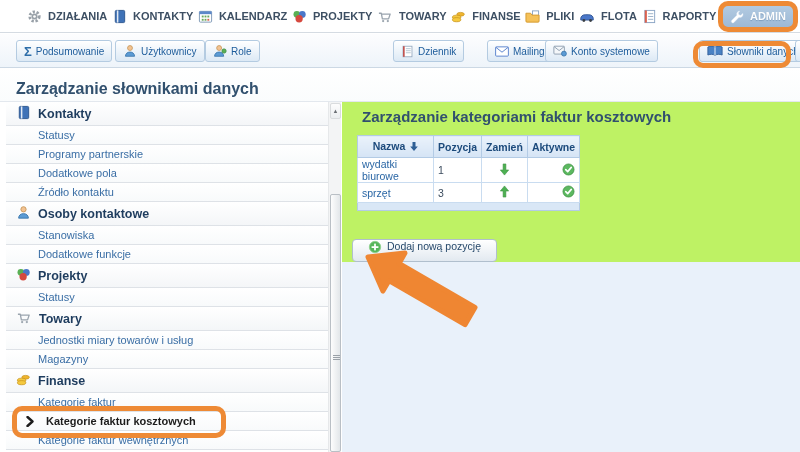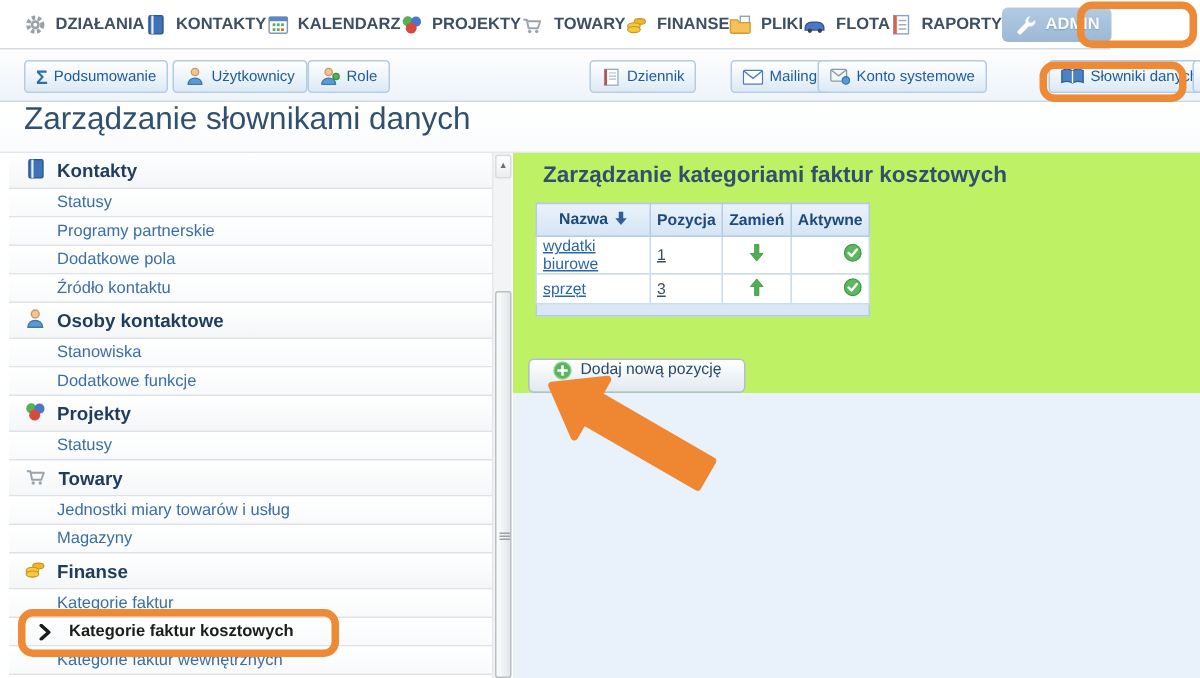--- a/index.html
+++ b/index.html
@@ -1,39 +1,39 @@
 <!DOCTYPE html>
 <html><head>
 <meta charset="utf-8">
 <style>
   html,body{margin:0;padding:0;}
   body{width:800px;height:452px;overflow:hidden;position:relative;background:#fff;
        font-family:"Liberation Sans", sans-serif;-webkit-font-smoothing:antialiased;}
   
-  .topnav{position:absolute;top:0;left:0;width:740px;height:33px;box-sizing:border-box;
+  .topnav{position:absolute;top:0;left:0;width:800px;height:33px;box-sizing:border-box;
           border-bottom:1px solid #d5dbe2;display:flex;align-items:center;
-          justify-content:space-between;padding:0 6px 0 16px;background:#fff;}
+          justify-content:space-between;padding:0 6px 0 27px;background:#fff;}
   .nav-item{display:flex;align-items:center;gap:6px;font-weight:bold;font-size:11px;
             color:#3d4f63;white-space:nowrap;cursor:pointer;}
   .nav-item .ic{display:flex;align-items:center;}
   .nav-item.admin{background:linear-gradient(#b3cbe2,#9cb8d5);border-radius:4px;
                   padding:4px 8px;color:#fdfdfd;text-shadow:0 1px 1px #7c9cbd;}
   
   .toolbar{position:absolute;top:34px;left:0;width:800px;height:34px;box-sizing:border-box;
            background:linear-gradient(#fdfdfe,#eef4fa);border-bottom:1px solid #ccd8e4;}
   .tb-btn{position:absolute;top:6px;height:22px;box-sizing:border-box;display:flex;
           align-items:center;gap:4px;padding:0 7px;border:1px solid #b4cbe1;border-radius:3px;
           background:linear-gradient(#ffffff,#dce9f5);color:#1d5c9b;font-size:10px;
           white-space:nowrap;cursor:pointer;box-shadow:0 1px 0 #fff inset;}
   .tb-btn .ic{display:flex;align-items:center;}
   .sigma{font-size:13px;font-weight:bold;color:#2d6da8;line-height:1;}
   
   .titlebar{position:absolute;top:68px;left:0;width:800px;height:34px;box-sizing:border-box;
             border-bottom:1px solid #e3e8ee;background:linear-gradient(#ffffff,#fafcfd);}
-  .page-title{position:absolute;left:16px;top:0;font-size:21px;font-weight:normal;color:#31506e;}
+  .page-title{position:absolute;left:16px;top:12px;font-size:16px;font-weight:bold;color:#31506e;}
   
   .sidebar{position:absolute;top:102px;left:0;width:328px;height:350px;overflow:hidden;background:#fff;}
   .sb-row{box-sizing:border-box;border-bottom:1px solid #dee2e7;margin-left:6px;}
   .sb-head{height:24px;display:flex;align-items:center;gap:7px;padding-left:10px;
            font-size:12.5px;font-weight:bold;color:#1e3c5e;
            background:linear-gradient(#ffffff,#f4f6f8);cursor:pointer;}
   .sb-link{height:19px;display:flex;align-items:center;padding-left:32px;font-size:11px;
            color:#3a6ea5;background:linear-gradient(#ffffff,#f8fafb);cursor:pointer;position:relative;}
   .sb-link.selected{color:#1c1c1c;font-weight:bold;padding-left:40px;}
   .sb-link.selected .chev{position:absolute;left:20px;top:4px;}
@@ -51,21 +51,21 @@
   
   .main{position:absolute;left:342px;top:102px;width:458px;height:350px;background:#bef264;}
   .main-blue{position:absolute;left:0;right:0;top:160px;bottom:0;background:#e9f1fa;}
   .main-title{position:absolute;left:20px;top:6px;font-size:15px;font-weight:bold;color:#31506e;}
   
   table.cat{position:absolute;left:15px;top:33px;border-collapse:collapse;
             border:1px solid #a9c4e1;font-size:10.5px;}
   table.cat th{height:22px;box-sizing:border-box;border:1px solid #b3cbe5;
                background:linear-gradient(#eaf2fb,#d5e4f5);color:#1c4a7c;font-weight:bold;
                padding:0 4px;cursor:pointer;}
-  table.cat td{height:20px;box-sizing:border-box;border:1px solid #c9dcf0;background:#fff;padding:0 4px;text-decoration:underline;}
+  table.cat td{height:20px;box-sizing:border-box;border:1px solid #c9dcf0;background:#fff;padding:0 4px;}
   td.name{color:#2a66a5;width:76px;cursor:pointer;}
   td.poz{color:#3b4c5e;width:41px;}
   td.swap{width:44px;text-align:center;}
   td.act{width:46px;text-align:right;padding-right:6px;}
   tr.foot td{height:8px;background:#d9e7f6;border:1px solid #b3cbe5;padding:0;}
   .swap .mv{display:inline-block;margin:0 2px;cursor:pointer;vertical-align:middle;}
   
   .add-btn{position:absolute;left:10px;top:137px;height:23px;box-sizing:border-box;
            display:flex;align-items:flex-start;gap:5px;padding:0 15px;border:1px solid #b0bfcd;
            border-radius:4px;background:linear-gradient(#ffffff,#e2e9f0);color:#27496b;

